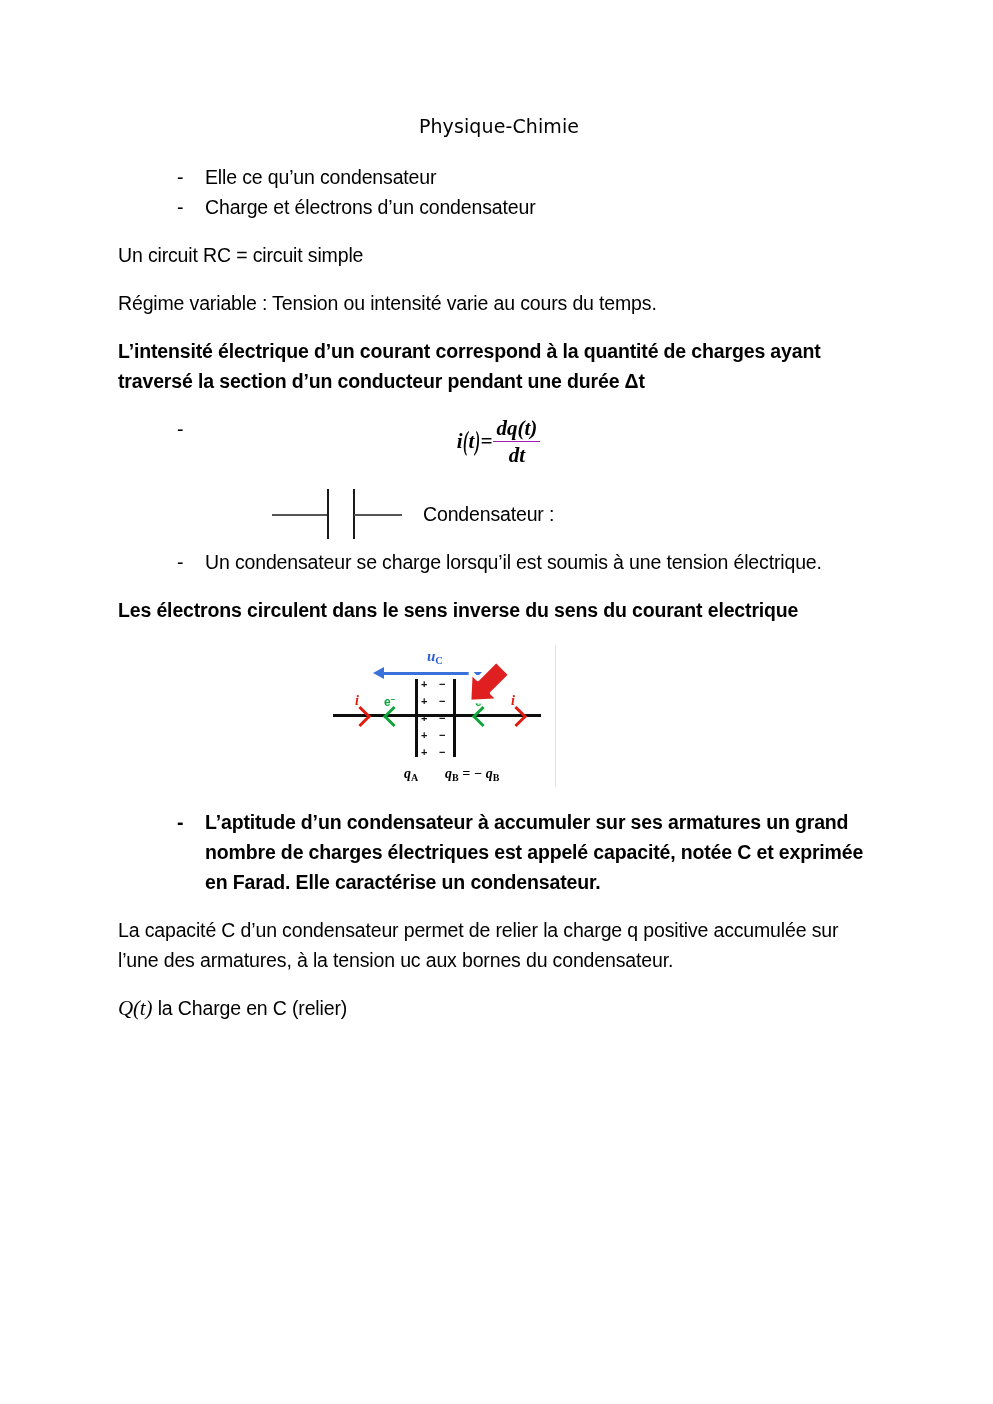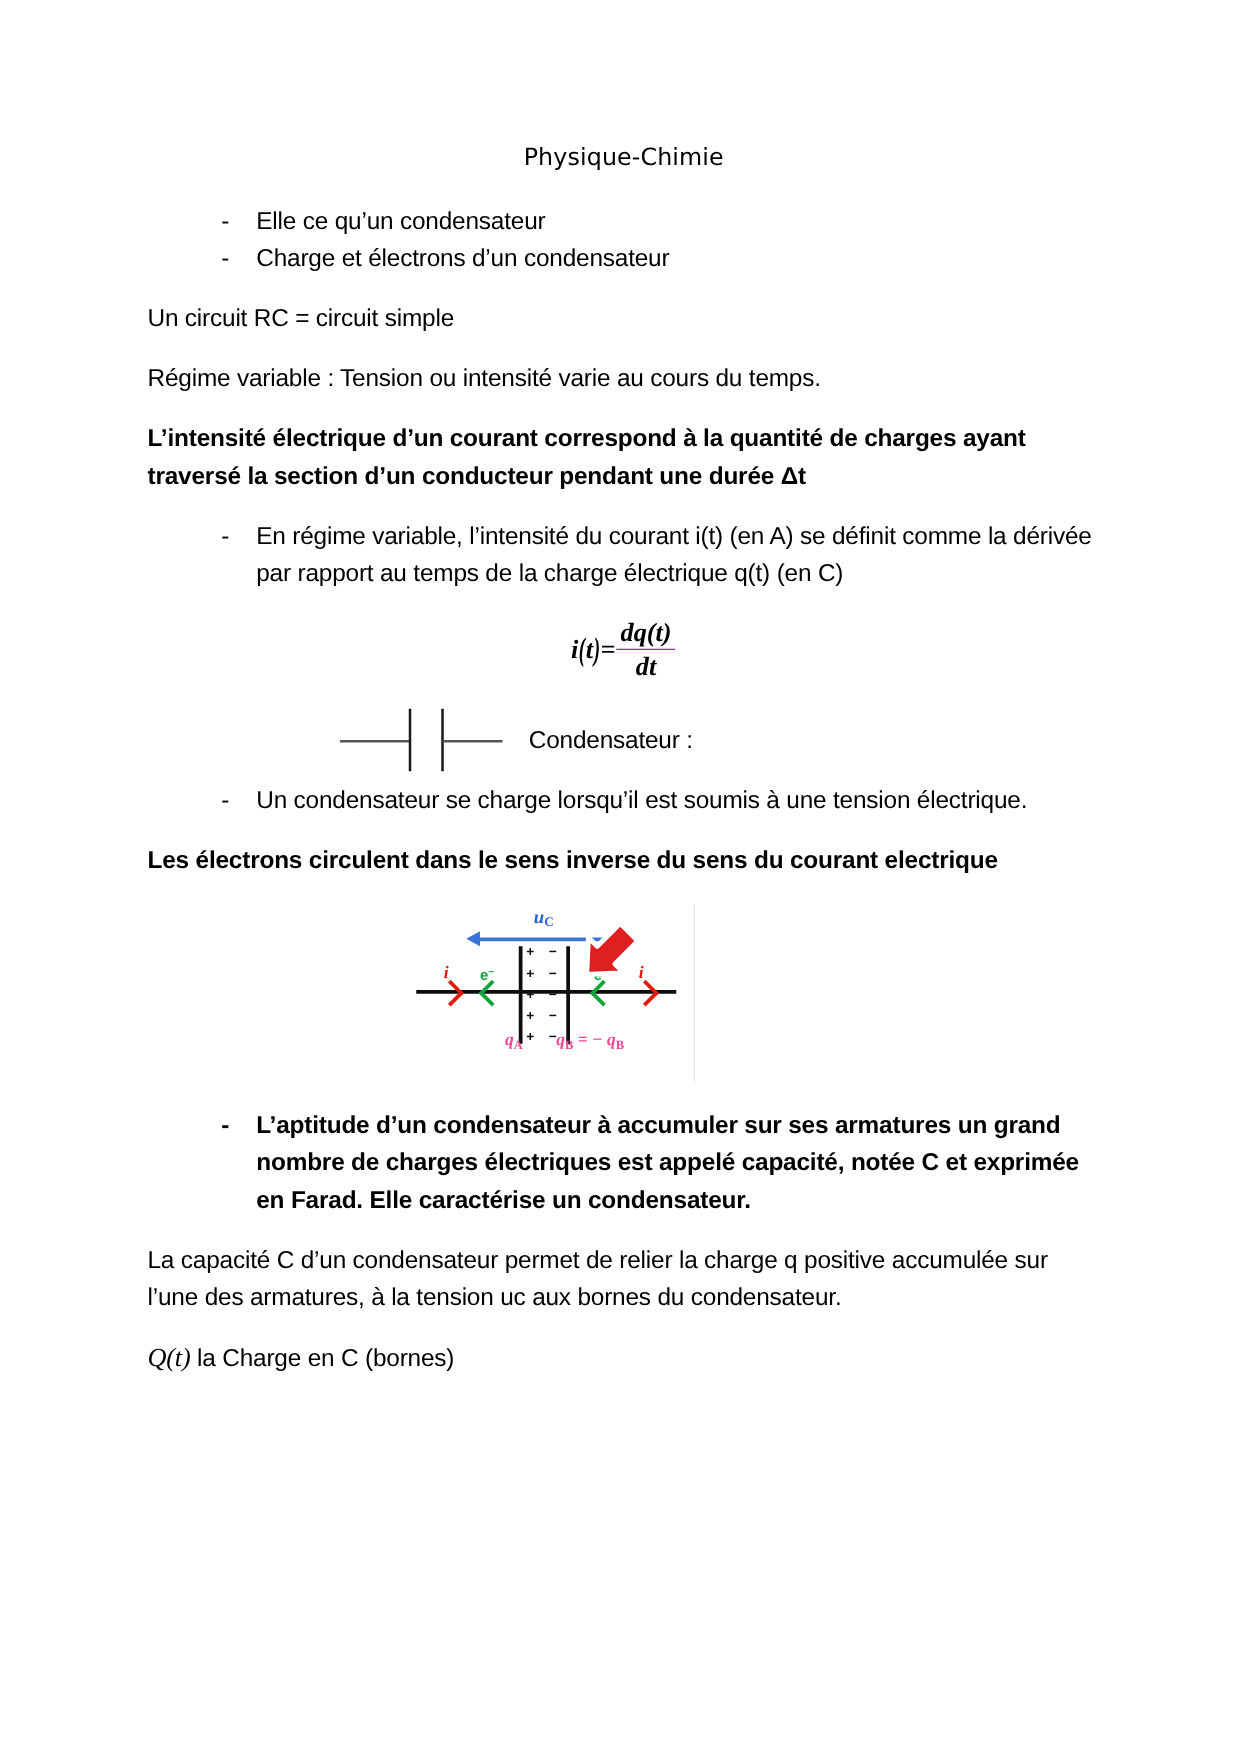--- a/index.html
+++ b/index.html
@@ -288,26 +288,26 @@
   .chev.red   { border-color: #e01b0e; }
   .chev.green { border-color: #0fa33a; }
 
   .chev.c1 { left: 38px; top: 66px; }
   .chev.c2 { left: 71px; top: 66px; }
   .chev.c3 { left: 160px; top: 66px; }
   .chev.c4 { left: 194px; top: 66px; }
 
   .fig-qa, .fig-qb {
     position: absolute;
-    top: 104px;
+    top: 123px;
     font-family: "Liberation Serif", serif;
     font-style: italic;
     font-weight: bold;
     font-size: 14px;
-    color: #ec4899;
+    color: #000000;
     white-space: nowrap;
   }
   .fig-qa { left: 89px; }
   .fig-qb { left: 130px; text-align: center; }
   .fig-qa .s, .fig-qb .s {
     font-size: 10px;
     vertical-align: -0.3em;
     font-style: normal;
   }
 
@@ -341,21 +341,20 @@
 
     <p class="para">Un circuit RC = circuit simple</p>
 
     <p class="para">Régime variable : Tension ou intensité varie au cours du temps.</p>
 
     <p class="para bold">L’intensité électrique d’un courant correspond à la quantité de charges ayant traversé la section d’un conducteur pendant une durée Δt</p>
 
     <ul class="bullet-list">
       <li class="bullet-item">
         <span class="dash">-</span>
-        <span>En régime variable, l’intensité du courant i(t) (en A) se définit comme la dérivée par rapport au temps de la charge électrique q(t) (en C)</span>
       </li>
     </ul>
 
     <div class="formula-block">
       <span class="math">
         <span>i</span><span class="paren">(</span><span>t</span><span class="paren">)</span><span>=</span><span class="frac"><span class="num">dq(t)</span><span class="den">dt</span></span>
       </span>
     </div>
 
     <div class="cap-symbol-row">
@@ -431,16 +430,16 @@
     <ul class="bullet-list bold">
       <li class="bullet-item">
         <span class="dash">-</span>
         <span>L’aptitude d’un condensateur à accumuler sur ses armatures un grand nombre de charges électriques est appelé capacité, notée C et exprimée en Farad. Elle caractérise un condensateur.</span>
       </li>
     </ul>
 
     <p class="para">La capacité C d’un condensateur permet de relier la charge q positive accumulée sur l’une des armatures, à la tension uc aux bornes du condensateur.</p>
 
 
-    <p class="para"><span class="inline-math">Q(t)</span><span> la Charge en C (bornes)</span></p>
+    <p class="para"><span class="inline-math">Q(t)</span><span> la Charge en C (relier)</span></p>
 
   </div>
 </div>
 
 </body></html>

